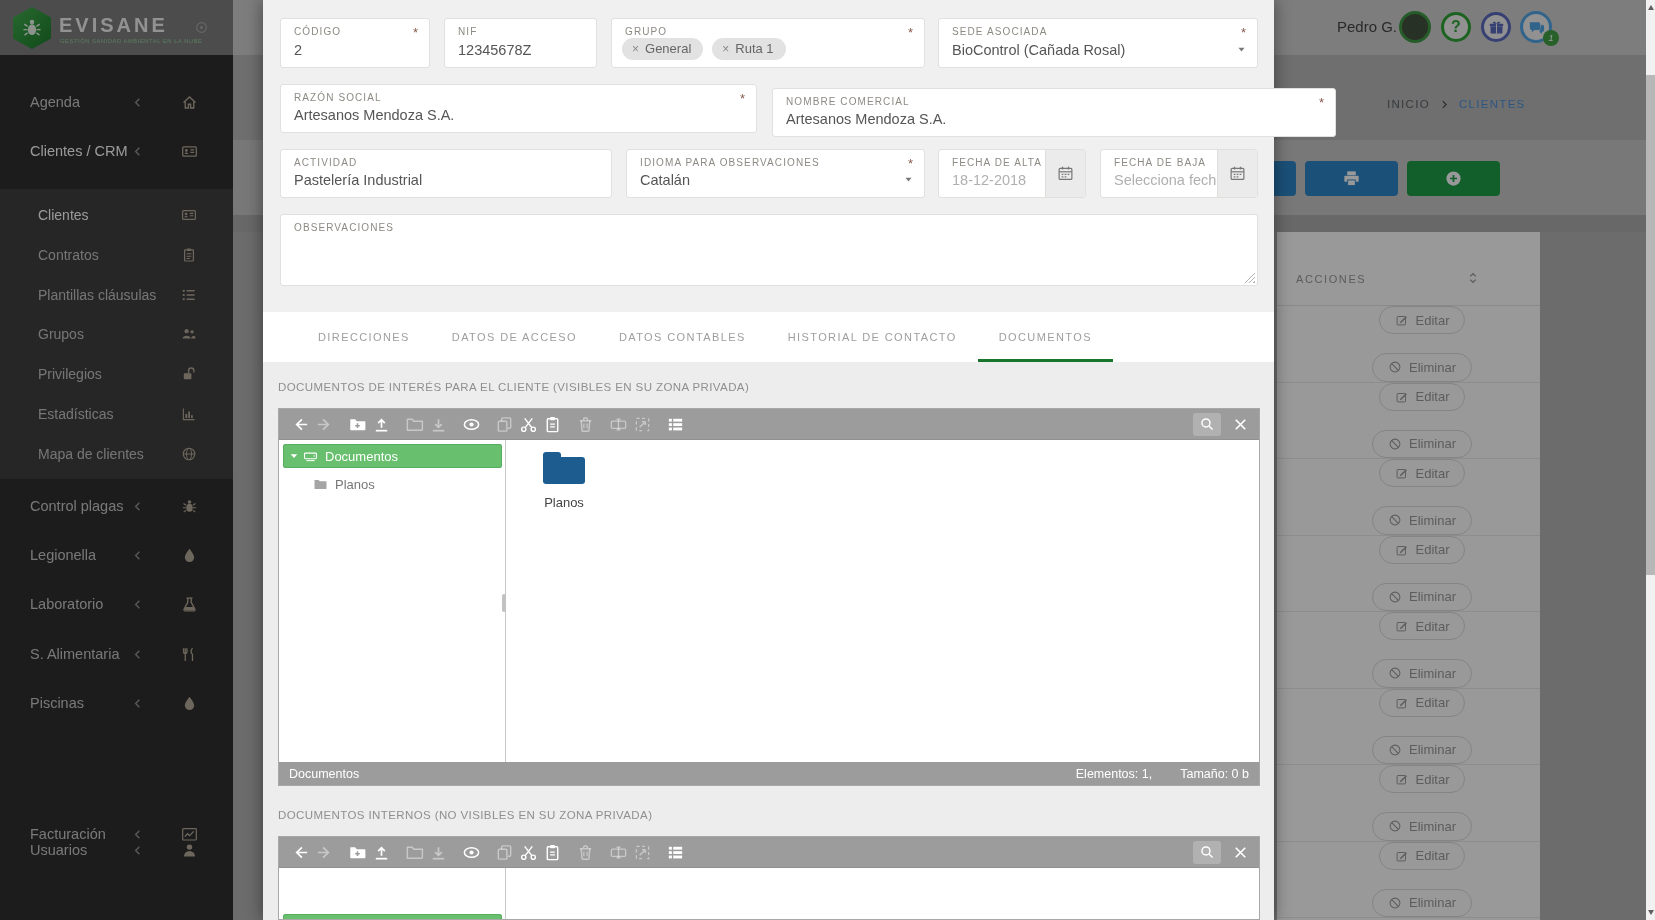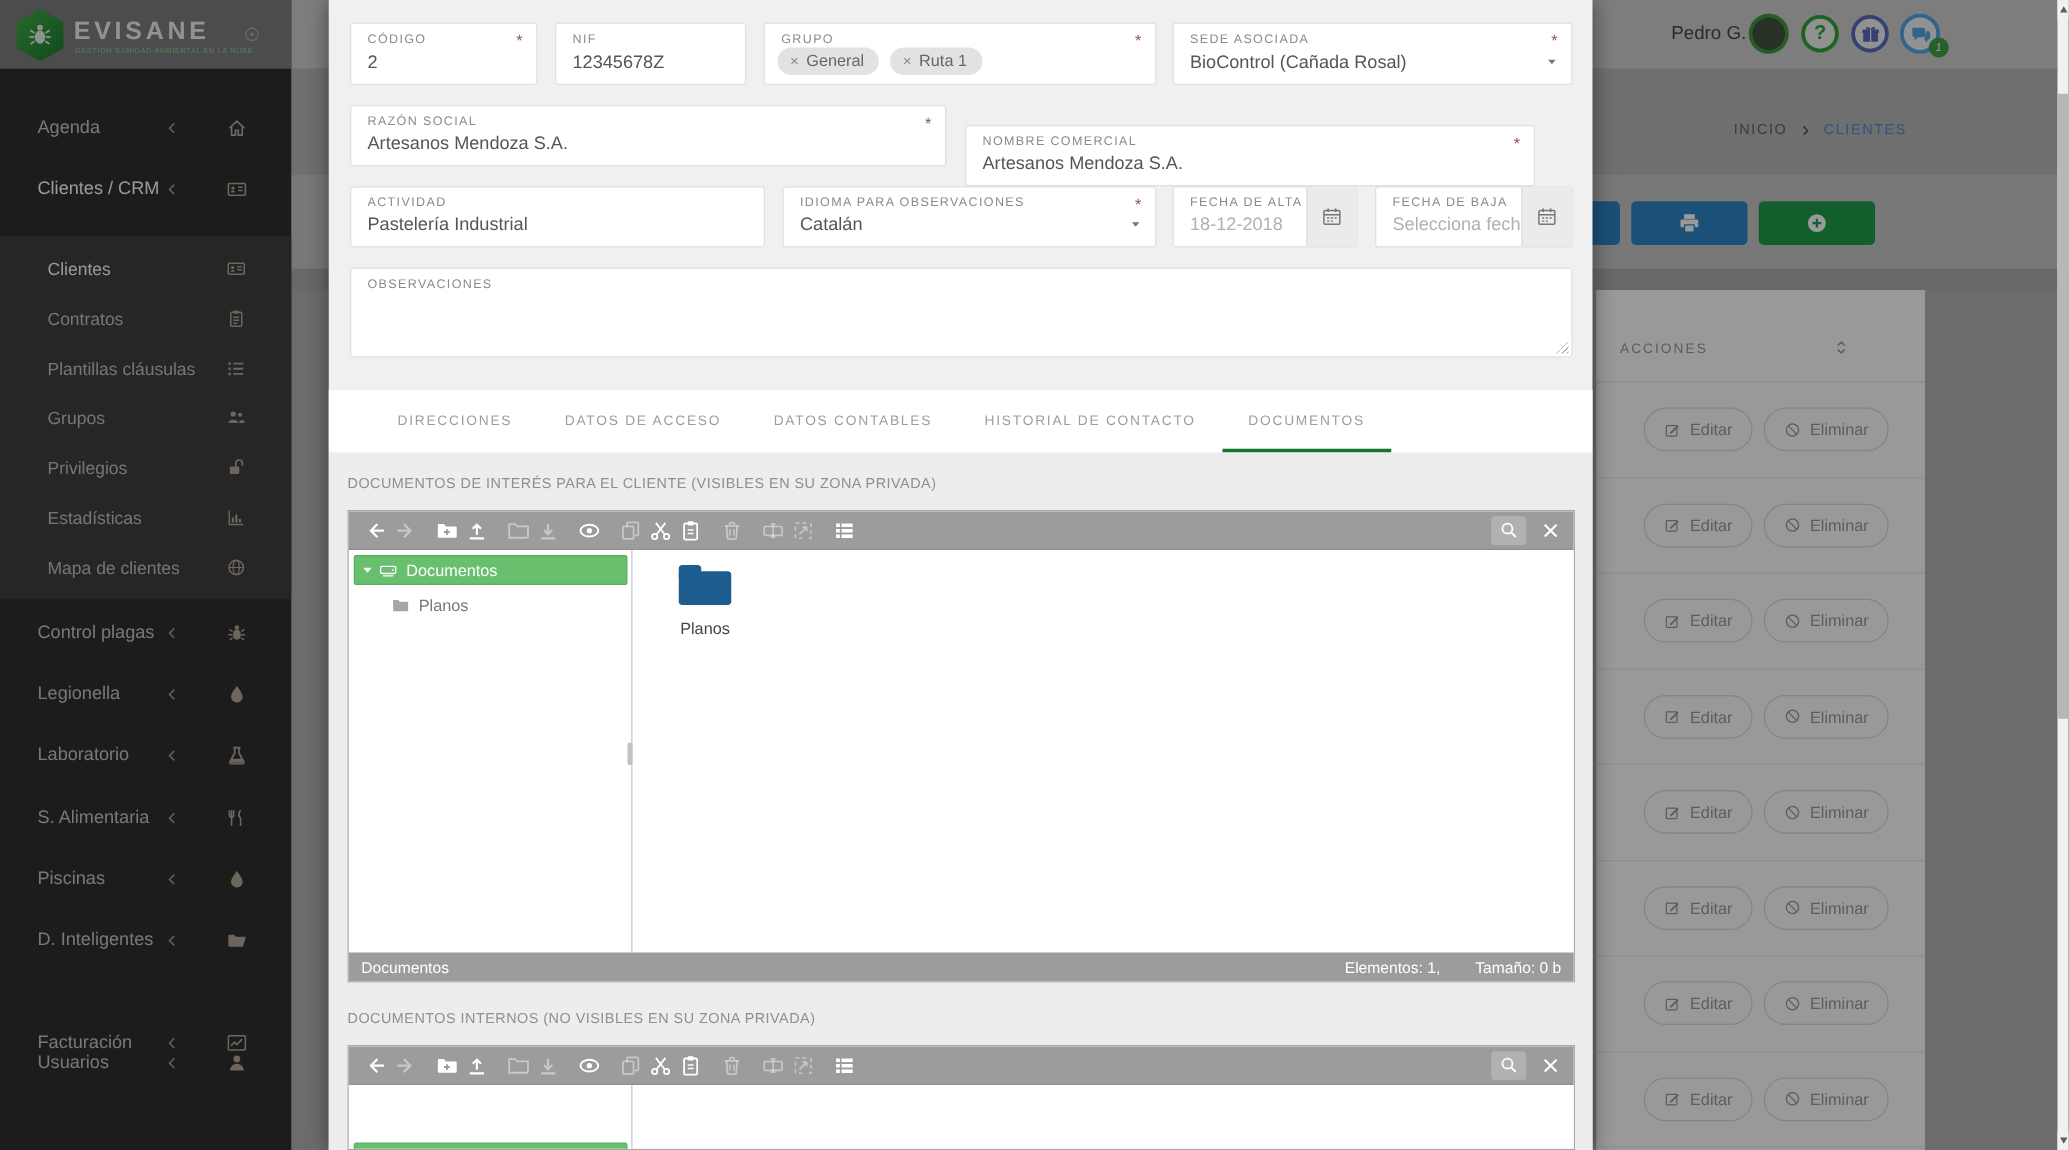--- a/index.html
+++ b/index.html
@@ -60,21 +60,21 @@
           justify-content:center;color:#fff;}
   .bigbtn svg{width:19px;height:19px;}
   #btn-hidden{left:1264px;width:32px;background:#2e86c8;}
   #btn-print{left:1305px;width:93px;background:#2e86c8;}
   #btn-add{left:1407px;width:93px;background:#1e9e4a;}
   #bg-card{position:absolute;left:1277px;top:232px;width:263px;height:688px;background:#ffffff;}
   #col-head{position:absolute;left:19px;top:41px;font-size:11px;letter-spacing:1.6px;color:#9a9a9a;}
   #sort-ic{position:absolute;left:188px;top:38px;width:16px;height:16px;color:#9a9a9a;}
   #card-rows{position:absolute;left:0;top:73px;width:263px;height:615px;border-top:1px solid #e6e6e6;}
   .act-row{height:76.5px;border-bottom:1px solid #ececec;display:flex;align-items:center;
-           padding-left:38px;gap:9px;}
+           padding-left:27px;gap:19px;flex-direction:column;}
   .pill{height:35px;border:1px solid #dcdcdc;border-radius:18px;background:#fff;color:#9b9b9b;
         font-size:13px;display:flex;align-items:center;gap:7px;padding:0 15px;}
   .pill svg{width:14px;height:14px;}
 
   
   #overlay{position:absolute;left:0;top:0;width:1655px;height:920px;background:rgba(0,0,0,.40);z-index:4;}
 
   
   #modal{position:absolute;left:263px;top:0;width:1011px;height:920px;background:#f0f0f0;z-index:6;
          box-shadow:0 0 16px rgba(0,0,0,.45);}
@@ -632,29 +632,20 @@
     </div>
     <div class="nav-item" style="top:687px">
       <span class="nav-label">Piscinas</span>
       <svg class="nav-chev">
           <use href="#i-chl"></use>
         </svg>
       <svg class="nav-ico">
           <use href="#i-droplet"></use>
         </svg>
     </div>
-    <div class="nav-item" style="top:736px">
-      <span class="nav-label">D. Inteligentes</span>
-      <svg class="nav-chev">
-          <use href="#i-chl"></use>
-        </svg>
-      <svg class="nav-ico">
-          <use href="#i-folderop"></use>
-        </svg>
-    </div>
     <div class="nav-item" style="top:818px">
       <span class="nav-label">Facturación</span>
       <svg class="nav-chev">
           <use href="#i-chl"></use>
         </svg>
       <svg class="nav-ico">
           <use href="#i-chartline"></use>
         </svg>
     </div>
     <div class="nav-item" style="top:834px">
@@ -702,21 +693,21 @@
       <svg class="sel-caret">
           <use href="#i-caret"></use>
         </svg>
     </div>
 
     <div class="fld" style="left:17px;top:84px;width:477px;height:49px">
       <span class="lb">RAZÓN SOCIAL</span>
       <span class="req">*</span>
       <span class="val">Artesanos Mendoza S.A.</span>
     </div>
-    <div class="fld" style="left:509px;top:100px;width:456px;height:49px">
+    <div class="fld" style="left:509px;top:88px;width:564px;height:49px">
       <span class="lb">NOMBRE COMERCIAL</span>
       <span class="req">*</span>
       <span class="val">Artesanos Mendoza S.A.</span>
     </div>
 
     <div class="fld" style="left:17px;top:149px;width:332px;height:49px">
       <span class="lb">ACTIVIDAD</span>
       <span class="val">Pastelería Industrial</span>
     </div>
     <div class="fld" style="left:363px;top:149px;width:299px;height:49px">

